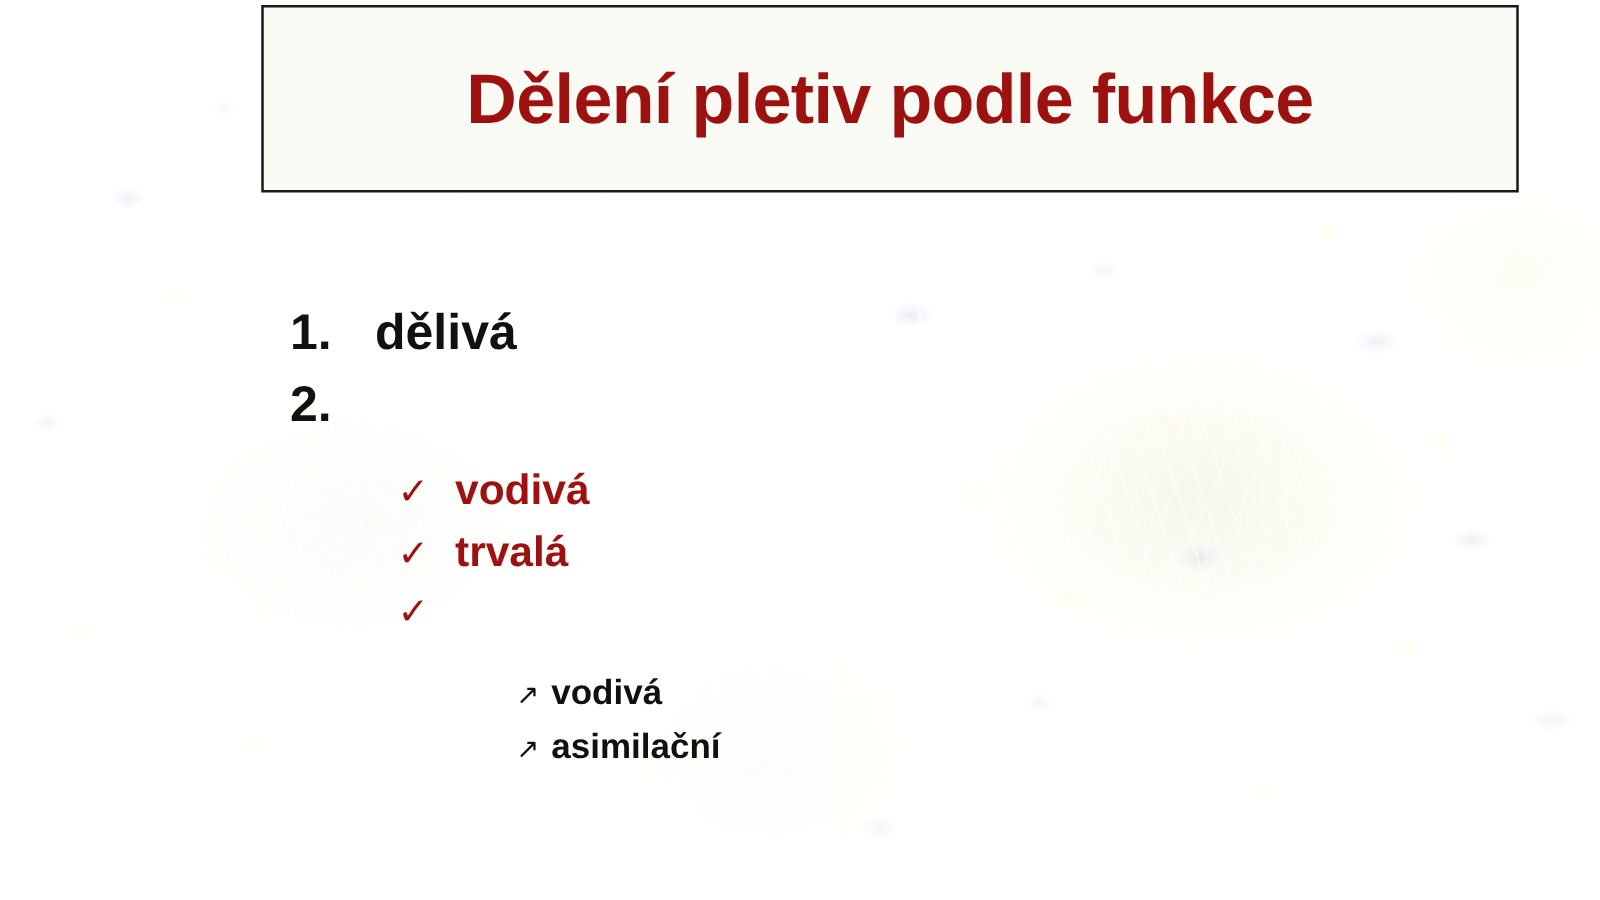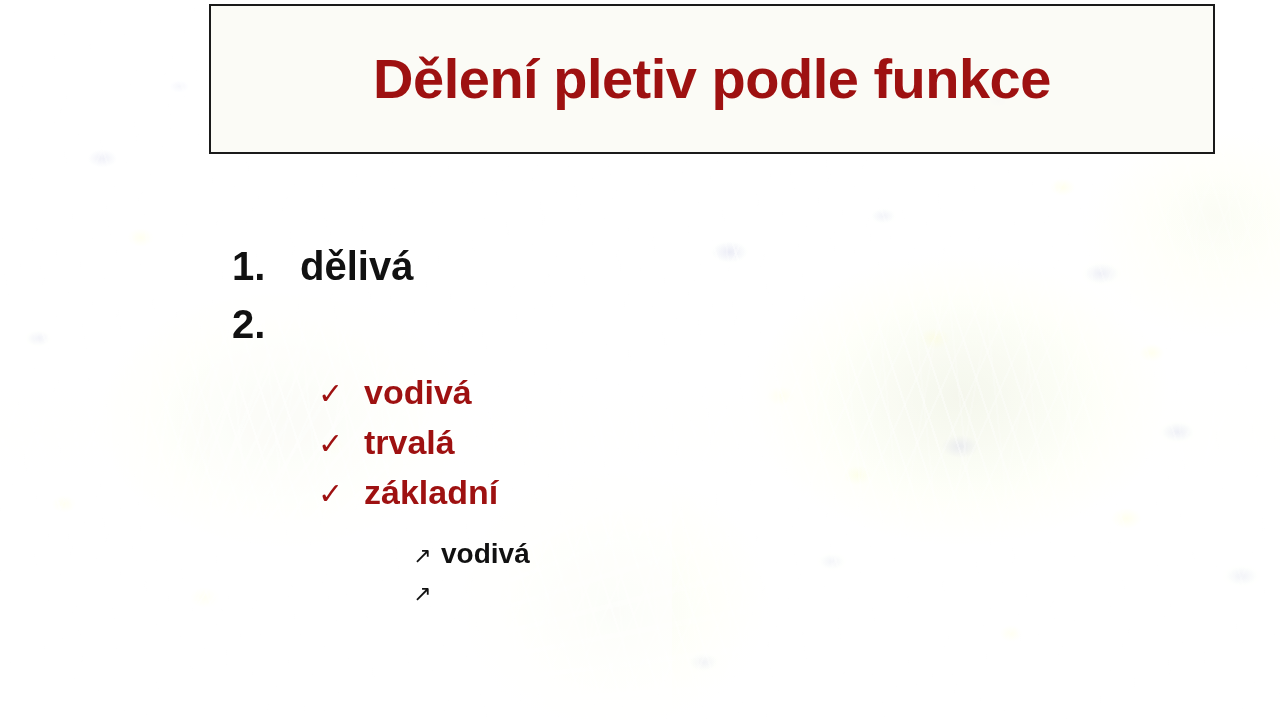--- a/index.html
+++ b/index.html
@@ -252,26 +252,26 @@
       <span class="label">vodivá</span>
     </div>
 
     <div class="lvl2 lvl2-b">
       <span class="marker">✓</span>
       <span class="label">trvalá</span>
     </div>
 
     <div class="lvl2 lvl2-c">
       <span class="marker">✓</span>
-      <span class="label">základní</span>
     </div>
 
     <div class="lvl3 lvl3-a">
       <span class="marker">↗</span>
       <span class="label">vodivá</span>
     </div>
 
     <div class="lvl3 lvl3-b">
       <span class="marker">↗</span>
+      <span class="label">asimilační</span>
     </div>
 
   </div>
 </div>
 
 </body></html>

